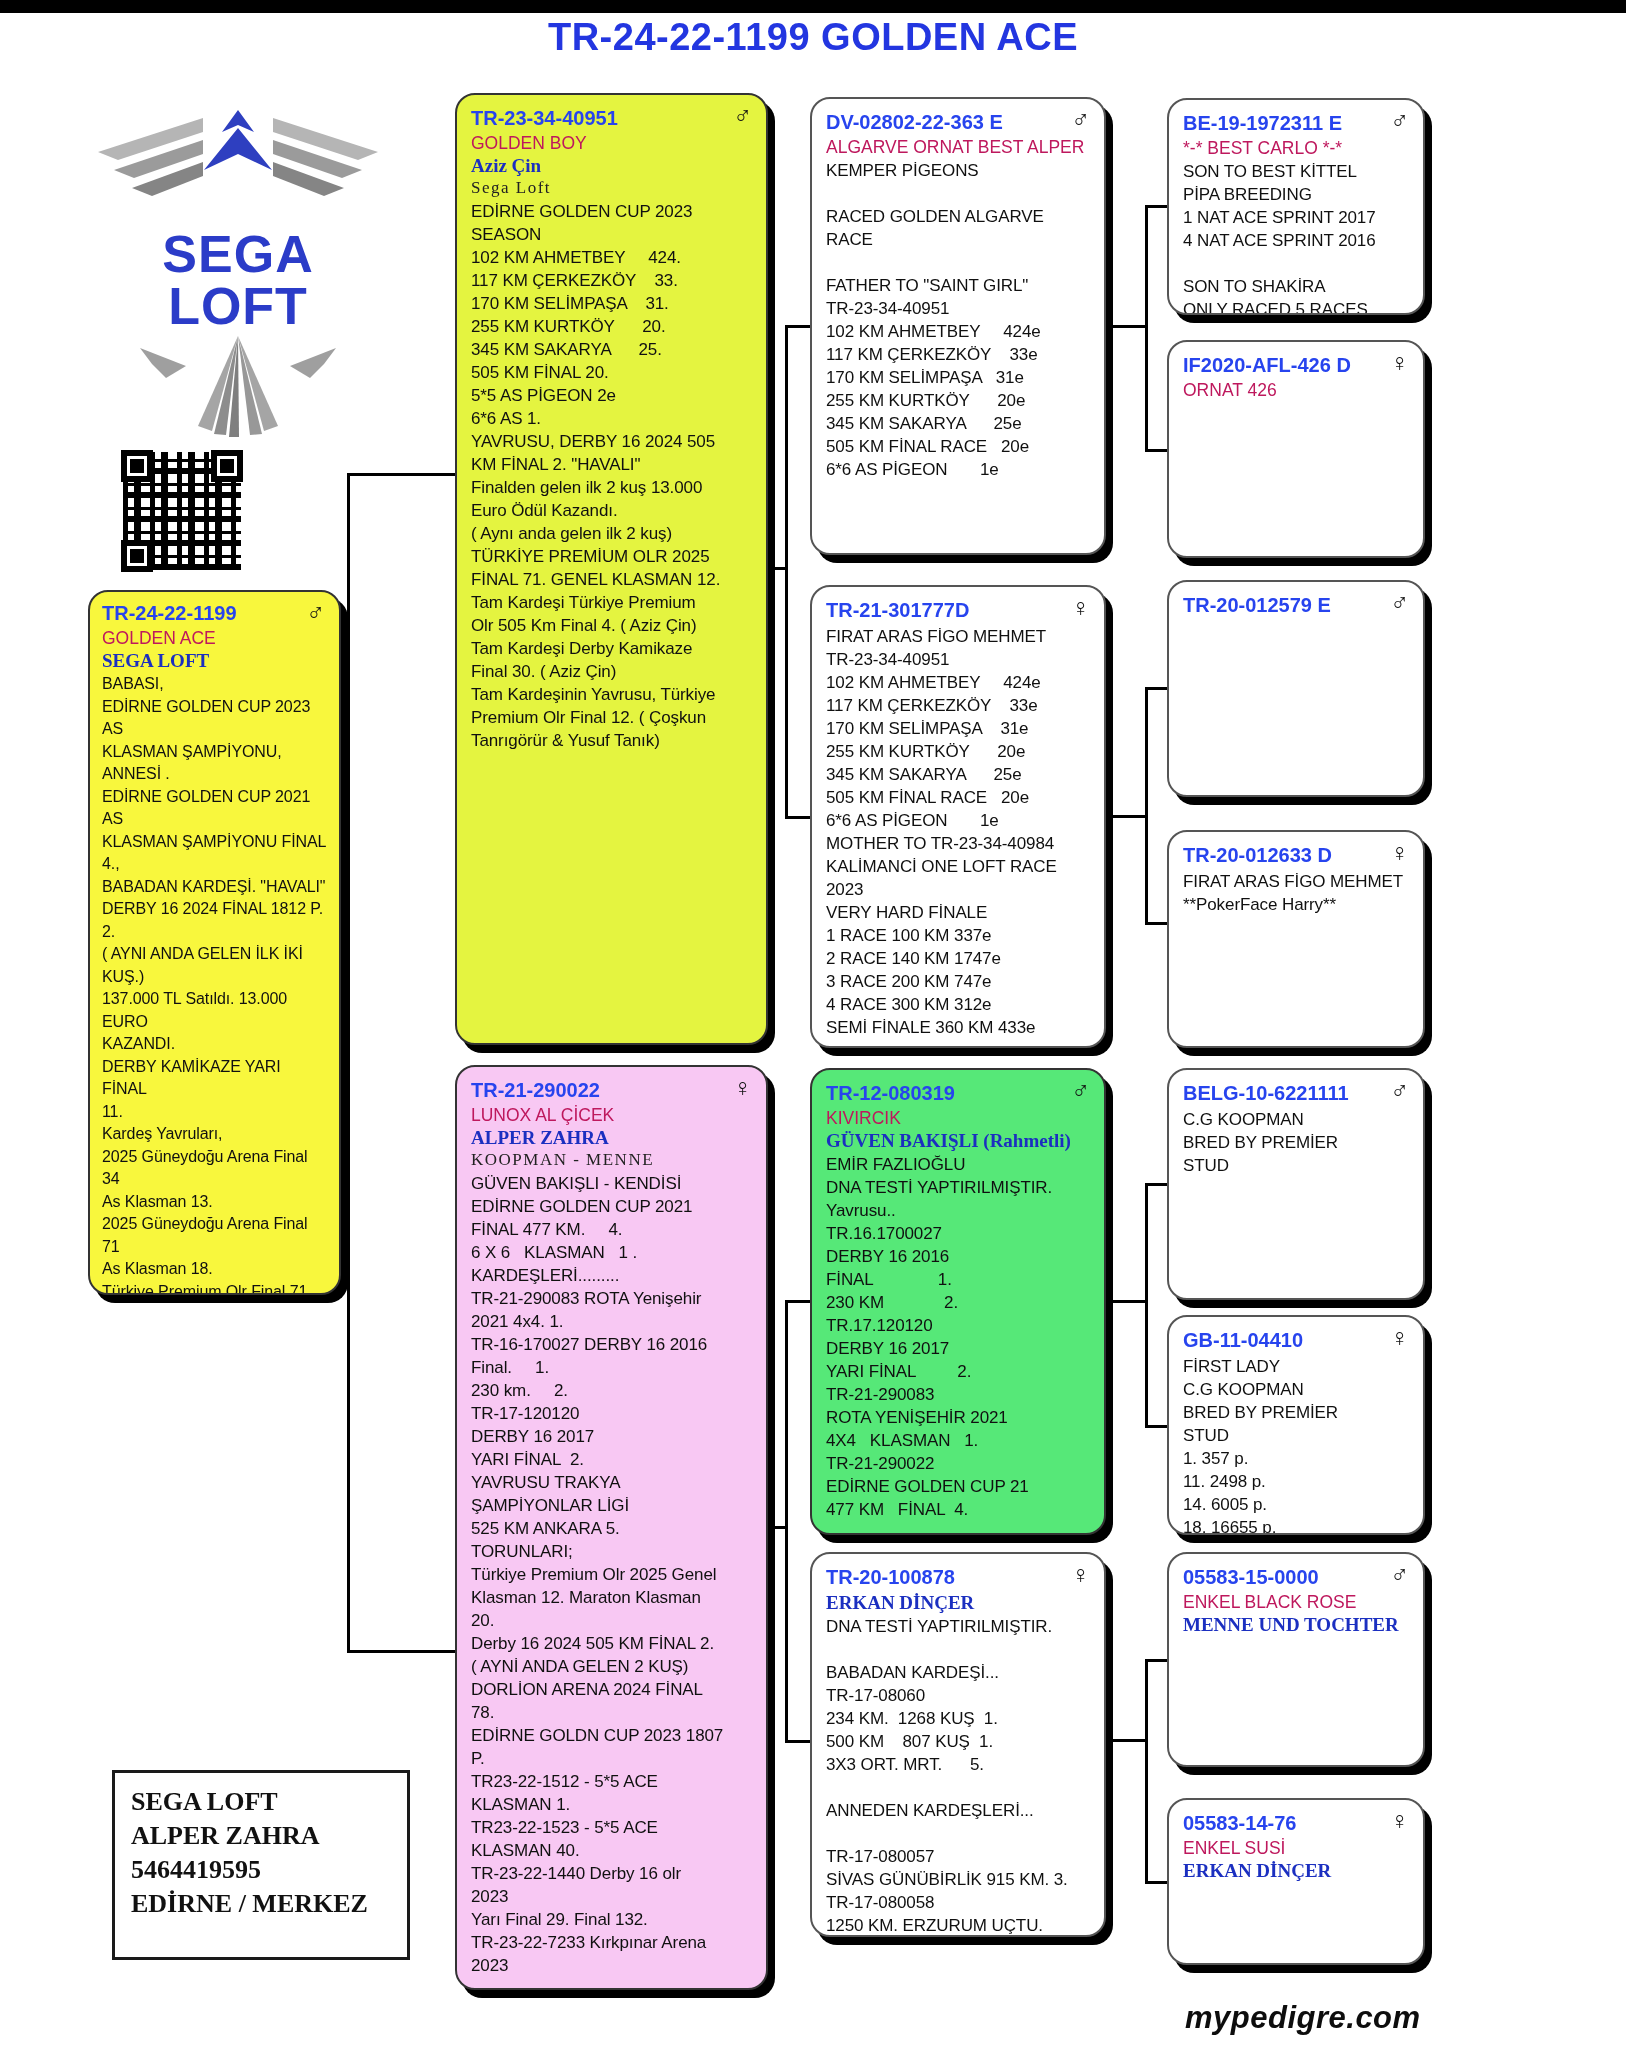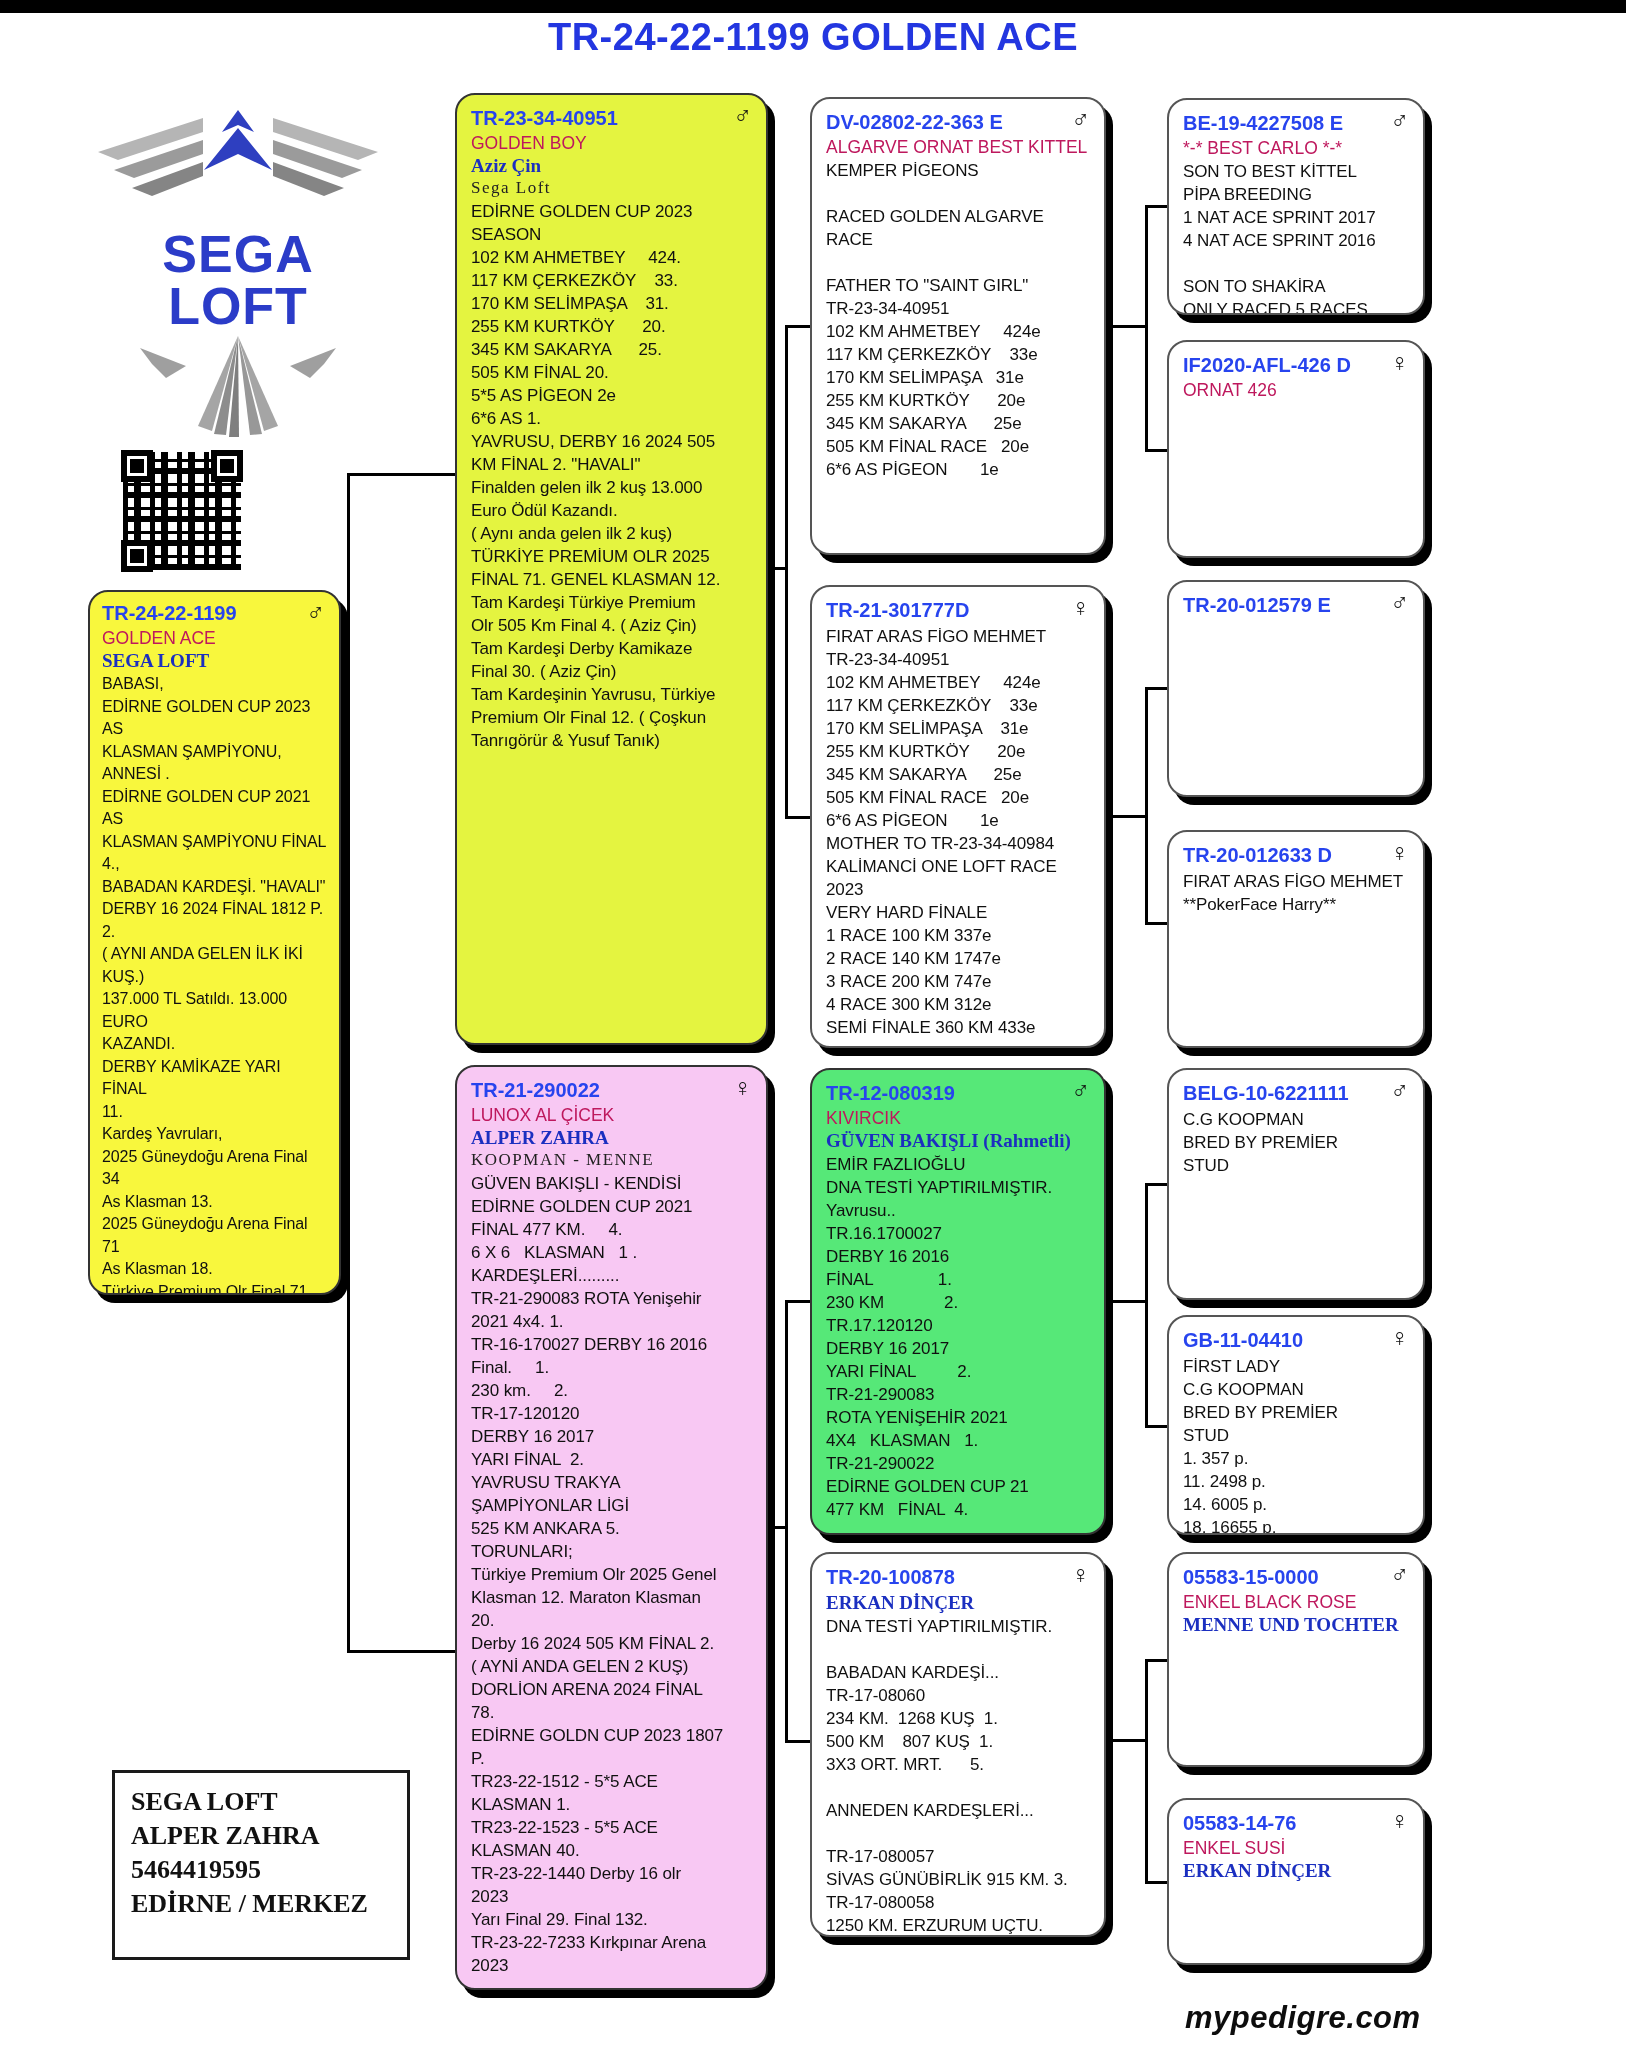--- a/index.html
+++ b/index.html
@@ -237,21 +237,21 @@
 TR-23-22-1440 Derby 16 olr
 2023
 Yarı Final 29. Final 132.
 TR-23-22-7233 Kırkpınar Arena
 2023</div>
 </div>
 
 <div class="node" style="left:810px;top:97px;width:296px;height:458px">
   <div class="sex">♂</div>
   <div class="ring">DV-02802-22-363 E</div>
-  <div class="pname">ALGARVE ORNAT BEST KITTEL</div>
+  <div class="pname">ALGARVE ORNAT BEST ALPER</div>
   <div class="bodytx">KEMPER PİGEONS
 
 RACED GOLDEN ALGARVE
 RACE
 
 FATHER TO "SAINT GIRL"
 TR-23-34-40951
 102 KM AHMETBEY     424e
 117 KM ÇERKEZKÖY    33e
 170 KM SELİMPAŞA   31e
@@ -322,21 +322,21 @@
 ANNEDEN KARDEŞLERİ...
 
 TR-17-080057
 SİVAS GÜNÜBİRLİK 915 KM. 3.
 TR-17-080058
 1250 KM. ERZURUM UÇTU.</div>
 </div>
 
 <div class="node" style="left:1167px;top:98px;width:258px;height:217px">
   <div class="sex">♂</div>
-  <div class="ring">BE-19-4227508 E</div>
+  <div class="ring">BE-19-1972311 E</div>
   <div class="pname">*-* BEST CARLO *-*</div>
   <div class="bodytx">SON TO BEST KİTTEL
 PİPA BREEDING
 1 NAT ACE SPRINT 2017
 4 NAT ACE SPRINT 2016
 
 SON TO SHAKİRA
 ONLY RACED 5 RACES</div>
 </div>
 

